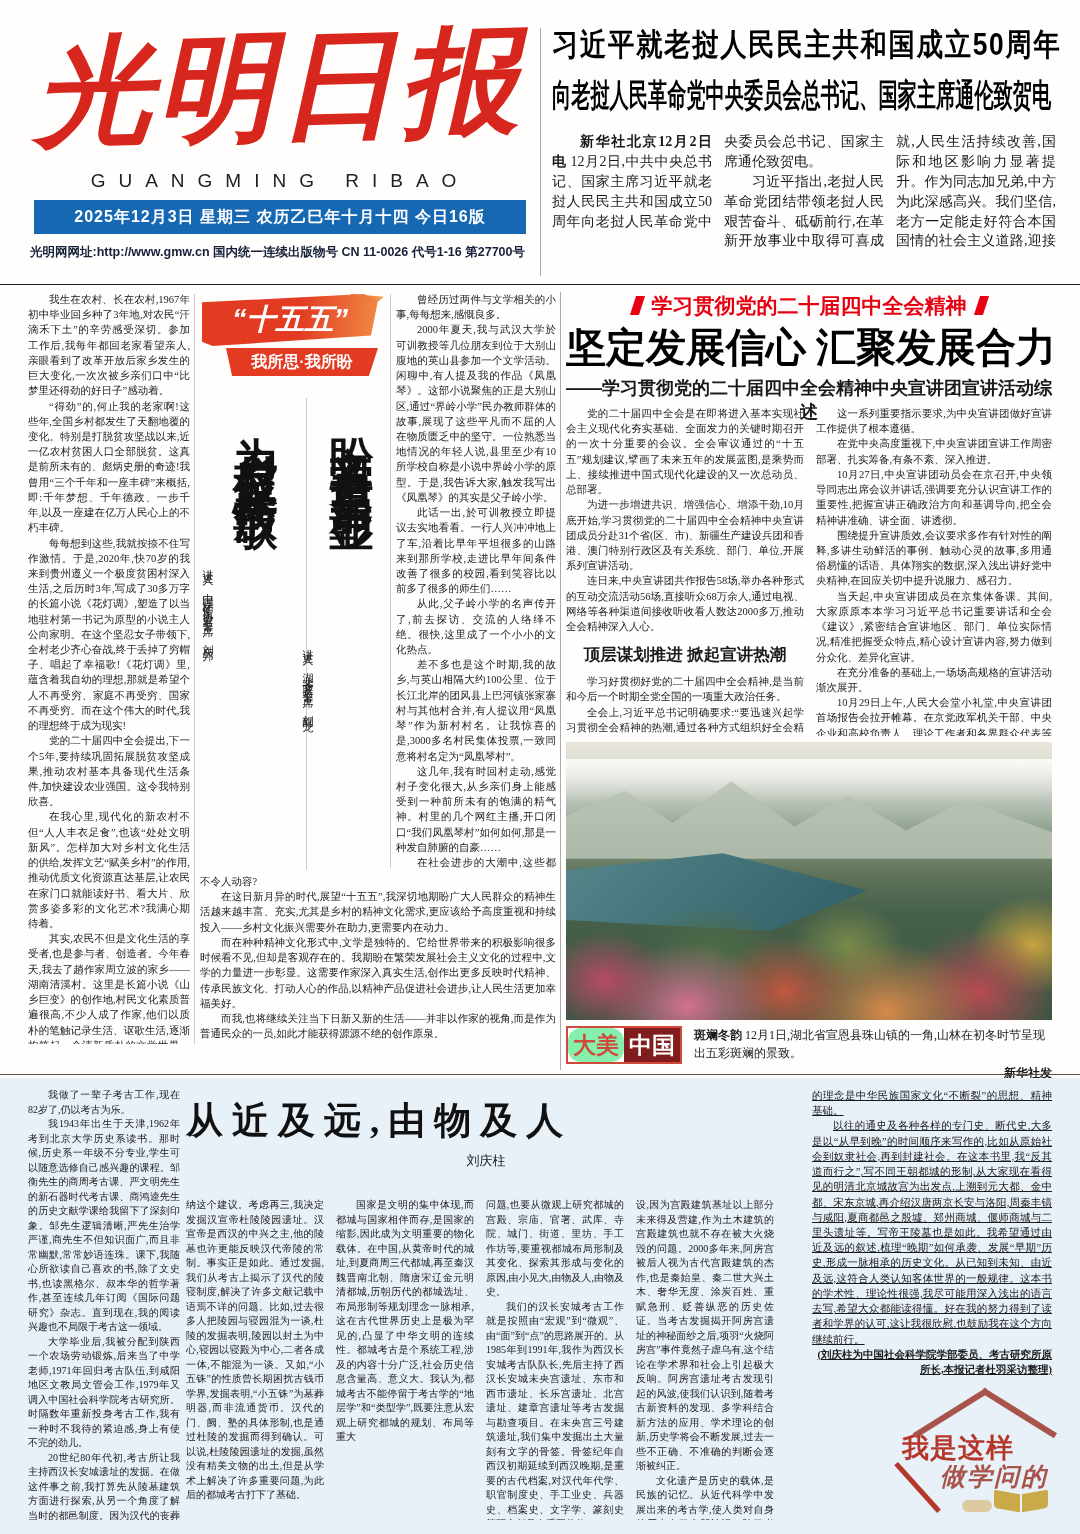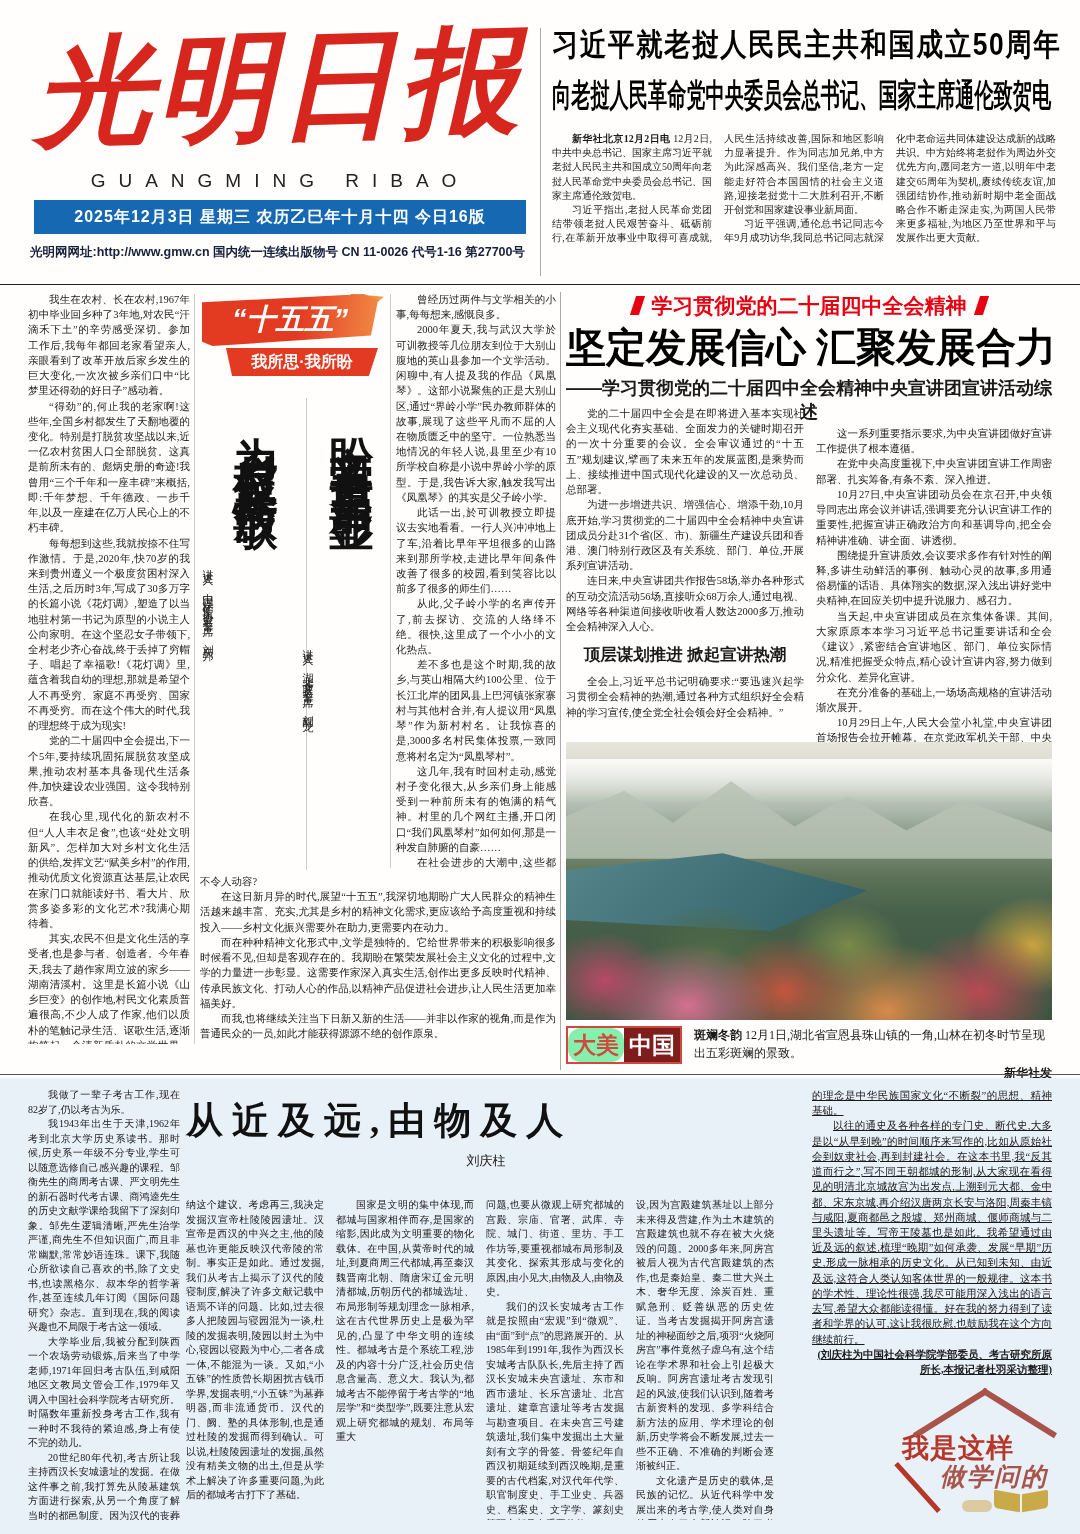--- a/index.html
+++ b/index.html
@@ -29,21 +29,21 @@
     color:#15203a; white-space:nowrap; }
 
   
   .top-story { position:absolute; left:552px; top:24px; width:504px; }
   .hl { font-family:"Liberation Sans", sans-serif; font-weight:900; color:#000;
         white-space:nowrap; transform-origin:0 50%; }
   .hl1 { font-size:31px; transform:scaleX(0.85); letter-spacing:2px; }
   .hl2 { font-size:32px; transform:scaleX(0.60); margin-top:8px; }
   .top-body { margin-top:14px; width:504px; height:122px; overflow:hidden;
     column-count:3; column-gap:12px; column-fill:auto;
-    font-size:10px; line-height:1.42; text-align:justify; }
+    font-size:14px; line-height:1.42; text-align:justify; }
   .top-body p { text-indent:2em; }
   .top-body .dl { font-weight:bold; }
 
   
   .txtcol { position:absolute; overflow:hidden; font-size:10.5px; line-height:1.45;
     text-align:justify; }
   .txtcol p { text-indent:2em; margin:0; }
   .first-flush p:first-child { text-indent:0; }
   .closing { font-weight:bold; text-align:right; text-indent:0 !important; }
 
@@ -206,23 +206,23 @@
 
   <div class="kicker">
     <span class="mark"></span><span>学习贯彻党的二十届四中全会精神</span><span class="mark"></span>
   </div>
   <div class="plenary-h">坚定发展信心  汇聚发展合力</div>
   <div class="plenary-sub">——学习贯彻党的二十届四中全会精神中央宣讲团宣讲活动综述</div>
 
   <div class="pcol txtcol" style="left:566px; width:238px;">
     <span><p>党的二十届四中全会是在即将进入基本实现社会主义现代化夯实基础、全面发力的关键时期召开的一次十分重要的会议。全会审议通过的“十五五”规划建议,擘画了未来五年的发展蓝图,是乘势而上、接续推进中国式现代化建设的又一次总动员、总部署。</p><p>为进一步增进共识、增强信心、增添干劲,10月底开始,学习贯彻党的二十届四中全会精神中央宣讲团成员分赴31个省(区、市)、新疆生产建设兵团和香港、澳门特别行政区及有关系统、部门、单位,开展系列宣讲活动。</p><p>连日来,中央宣讲团共作报告58场,举办各种形式的互动交流活动56场,直接听众68万余人,通过电视、网络等各种渠道间接收听收看人数达2000多万,推动全会精神深入人心。</p></span>
     <div class="p-subhead">顶层谋划推进    掀起宣讲热潮</div>
-    <span><p>全会上,习近平总书记明确要求:“要迅速兴起学习贯彻全会精神的热潮,通过各种方式组织好全会精神的学习宣传,使全党全社会领会好全会精神。”</p></span>
-  </div>
-  <div class="pcol txtcol" style="left:816px; width:236px;margin-top:20px;">
+    <span><p>学习好贯彻好党的二十届四中全会精神,是当前和今后一个时期全党全国的一项重大政治任务。</p><p>全会上,习近平总书记明确要求:“要迅速兴起学习贯彻全会精神的热潮,通过各种方式组织好全会精神的学习宣传,使全党全社会领会好全会精神。”</p></span>
+  </div>
+  <div class="pcol txtcol" style="left:816px; width:236px;">
     <span><p>这一系列重要指示要求,为中央宣讲团做好宣讲工作提供了根本遵循。</p><p>在党中央高度重视下,中央宣讲团宣讲工作周密部署、扎实筹备,有条不紊、深入推进。</p><p>10月27日,中央宣讲团动员会在京召开,中央领导同志出席会议并讲话,强调要充分认识宣讲工作的重要性,把握宣讲正确政治方向和基调导向,把全会精神讲准确、讲全面、讲透彻。</p><p>围绕提升宣讲质效,会议要求多作有针对性的阐释,多讲生动鲜活的事例、触动心灵的故事,多用通俗易懂的话语、具体翔实的数据,深入浅出讲好党中央精神,在回应关切中提升说服力、感召力。</p><p>当天起,中央宣讲团成员在京集体备课。其间,大家原原本本学习习近平总书记重要讲话和全会《建议》,紧密结合宣讲地区、部门、单位实际情况,精准把握受众特点,精心设计宣讲内容,努力做到分众化、差异化宣讲。</p><p>在充分准备的基础上,一场场高规格的宣讲活动渐次展开。</p><p>10月29日上午,人民大会堂小礼堂,中央宣讲团首场报告会拉开帷幕。在京党政军机关干部、中央企业和高校负责人、理论工作者和各界群众代表等约700人早早就座,大家全神贯注,凝神静听,不时提笔记录。</p></span>
     
   </div>
 
   <div class="photo">
     <div class="ph-mist"></div>
     <div class="ph-ridge"></div>
     <div class="ph-water"></div>
     <div class="ph-foliage"></div>
   </div>

